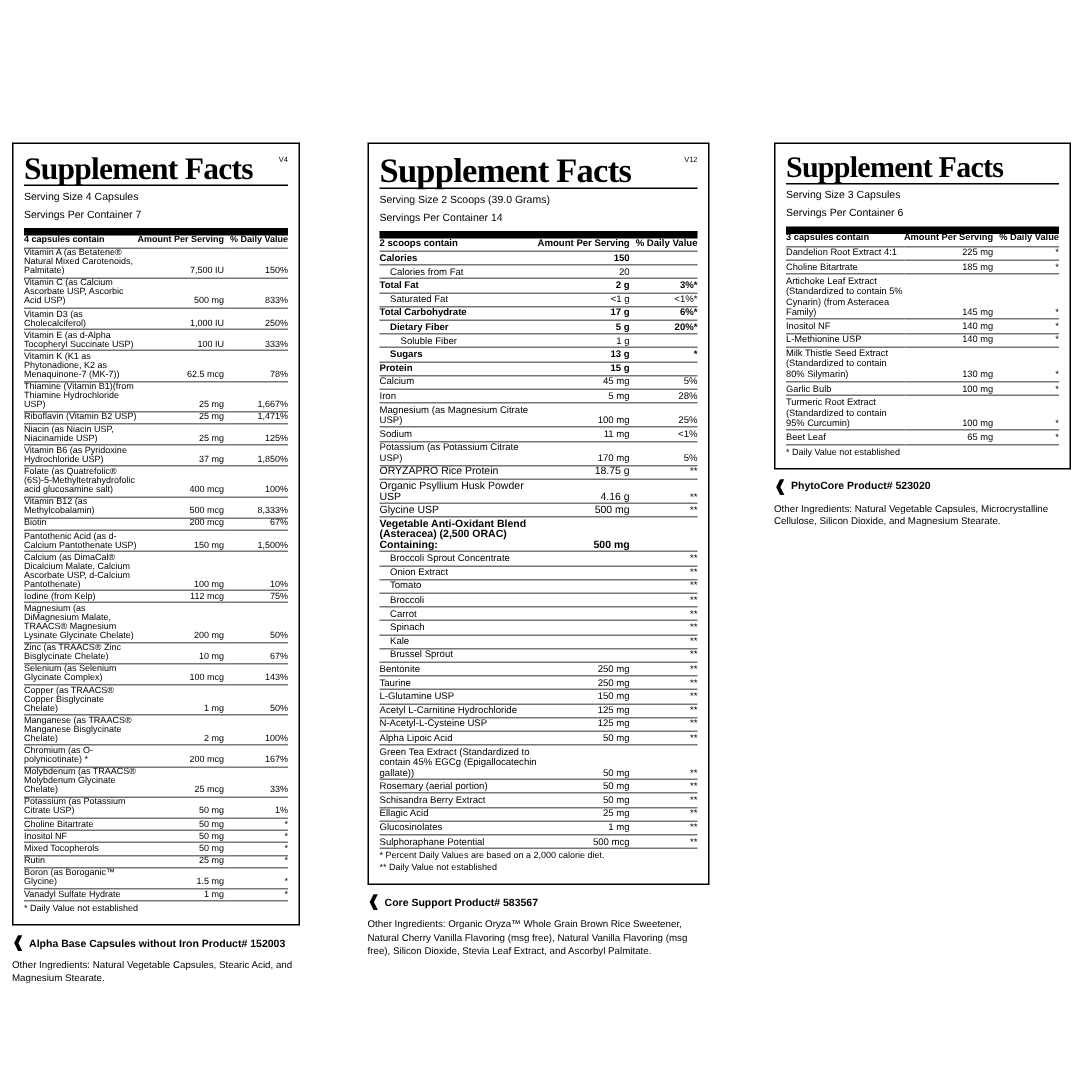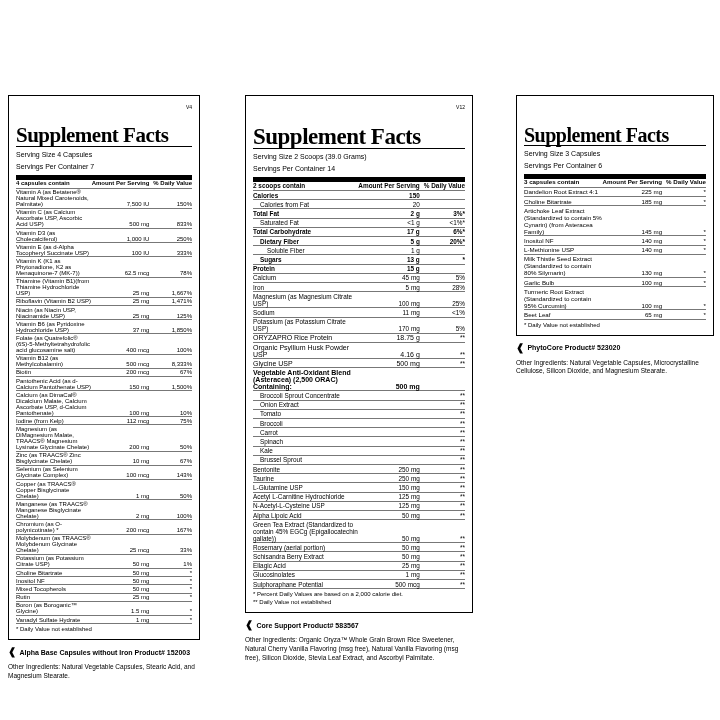--- a/index.html
+++ b/index.html
@@ -10,21 +10,20 @@
     position:relative;
     overflow:hidden;
   }
   .panel{position:absolute;top:95px;}
   .panel-inner{border:1px solid #000;padding:6px 7px 7px 7px;box-sizing:border-box;}
   .sf-title{
     font-family:"Liberation Serif", serif;
     font-weight:bold;
     letter-spacing:-0.5px;
     line-height:1;
-    margin-top:23px;
   }
   .title-row{display:flex;align-items:flex-start;justify-content:space-between;}
   .title-sup{font-size:5px;font-family:"Liberation Sans",sans-serif;font-weight:normal;padding-top:2px;}
   .serv{font-size:7px;line-height:1.35;margin-top:3px;}
   .rule-thick{border-bottom:5px solid #000;margin-top:3px;}
   .rule-thin{border-bottom:1px solid #000;}
   table{border-collapse:collapse;width:100%;}
   td,th{font-size:6px;padding:0.6px 0;vertical-align:bottom;text-align:left;}
   .hdr td{font-size:6px;font-weight:bold;line-height:1.1;vertical-align:bottom;}
   .amt{text-align:right;width:44px;padding-right:4px;white-space:nowrap;}

